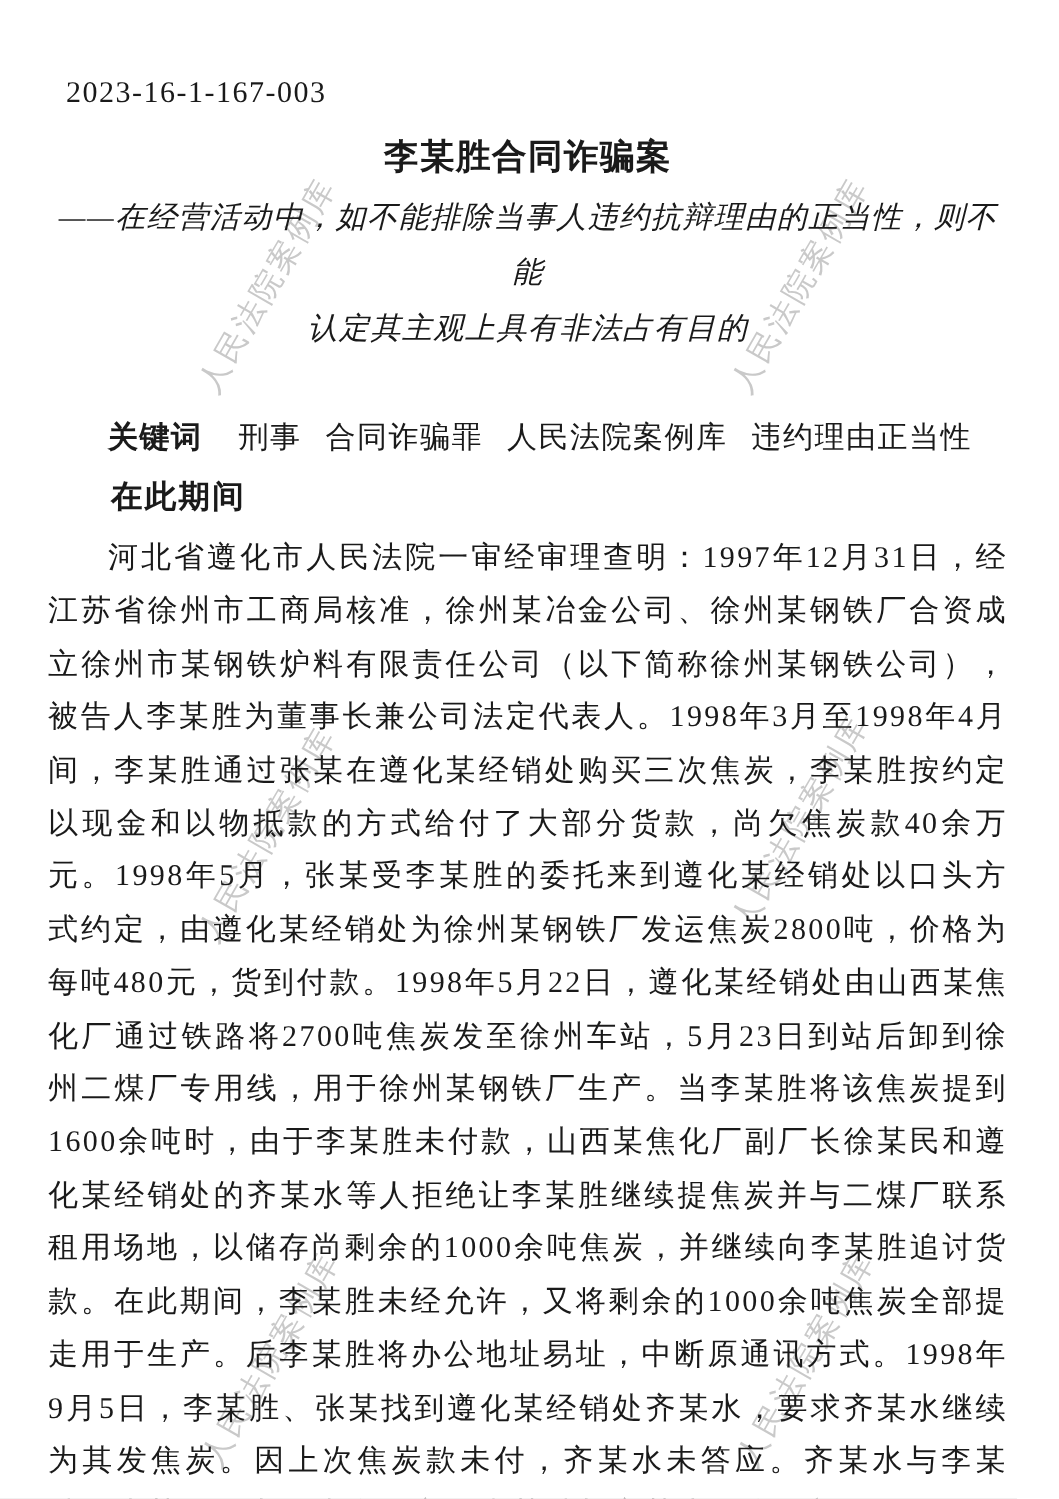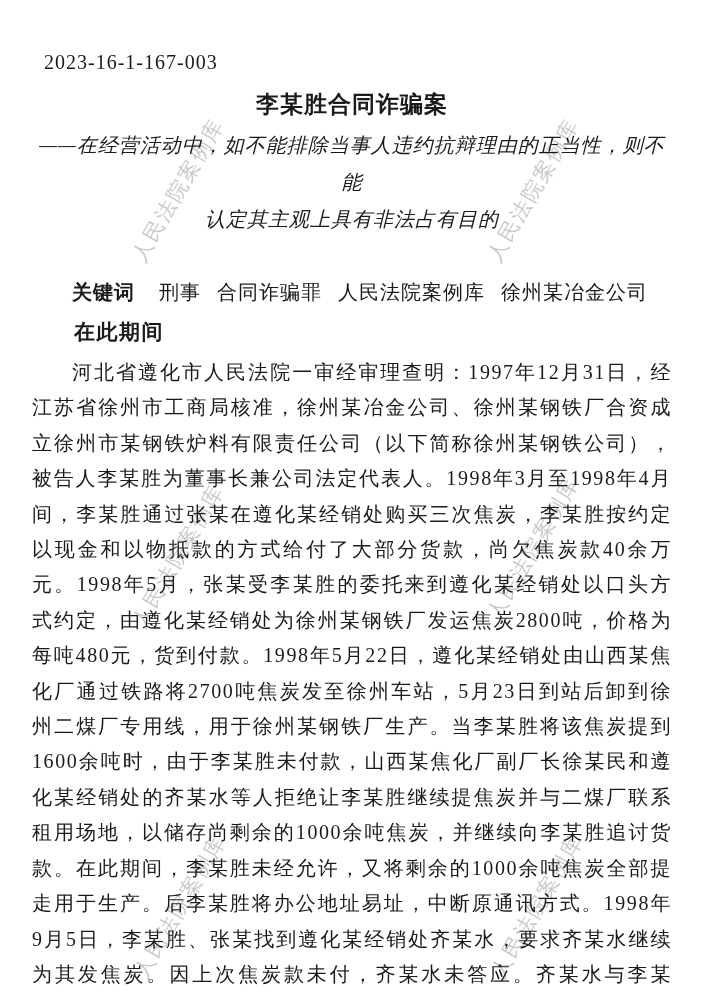--- a/index.html
+++ b/index.html
@@ -117,21 +117,21 @@
     <div class="doc-number">2023-16-1-167-003</div>
 
     <div class="doc-title">李某胜合同诈骗案</div>
 
     <div class="doc-subtitle">
       <div>——在经营活动中，如不能排除当事人违约抗辩理由的正当性，则不能</div>
       <div>认定其主观上具有非法占有目的</div>
     </div>
 
     <div class="keywords-row">
-      <span class="keywords-label">关键词</span><span><span class="kw">刑事</span><span class="kw">合同诈骗罪</span><span class="kw">人民法院案例库</span><span class="kw">徐州某冶金公司</span></span>
+      <span class="keywords-label">关键词</span><span><span class="kw">刑事</span><span class="kw">合同诈骗罪</span><span class="kw">人民法院案例库</span><span class="kw">违约理由正当性</span></span>
     </div>
 
     <div class="section-heading">在此期间</div>
 
     <div class="body-paragraph">河北省遵化市人民法院一审经审理查明：1997年12月31日，经江苏省徐州市工商局核准，徐州某冶金公司、徐州某钢铁厂合资成立徐州市某钢铁炉料有限责任公司（以下简称徐州某钢铁公司），被告人李某胜为董事长兼公司法定代表人。1998年3月至1998年4月间，李某胜通过张某在遵化某经销处购买三次焦炭，李某胜按约定以现金和以物抵款的方式给付了大部分货款，尚欠焦炭款40余万元。1998年5月，张某受李某胜的委托来到遵化某经销处以口头方式约定，由遵化某经销处为徐州某钢铁厂发运焦炭2800吨，价格为每吨480元，货到付款。1998年5月22日，遵化某经销处由山西某焦化厂通过铁路将2700吨焦炭发至徐州车站，5月23日到站后卸到徐州二煤厂专用线，用于徐州某钢铁厂生产。当李某胜将该焦炭提到1600余吨时，由于李某胜未付款，山西某焦化厂副厂长徐某民和遵化某经销处的齐某水等人拒绝让李某胜继续提焦炭并与二煤厂联系租用场地，以储存尚剩余的1000余吨焦炭，并继续向李某胜追讨货款。在此期间，李某胜未经允许，又将剩余的1000余吨焦炭全部提走用于生产。后李某胜将办公地址易址，中断原通讯方式。1998年9月5日，李某胜、张某找到遵化某经销处齐某水，要求齐某水继续为其发焦炭。因上次焦炭款未付，齐某水未答应。齐某水与李某胜、张某又到山西省介休市，李某胜与齐某水在介休补签了已发的2800吨焦炭协议书</div>
 
   </div>
 
 
 </div>

